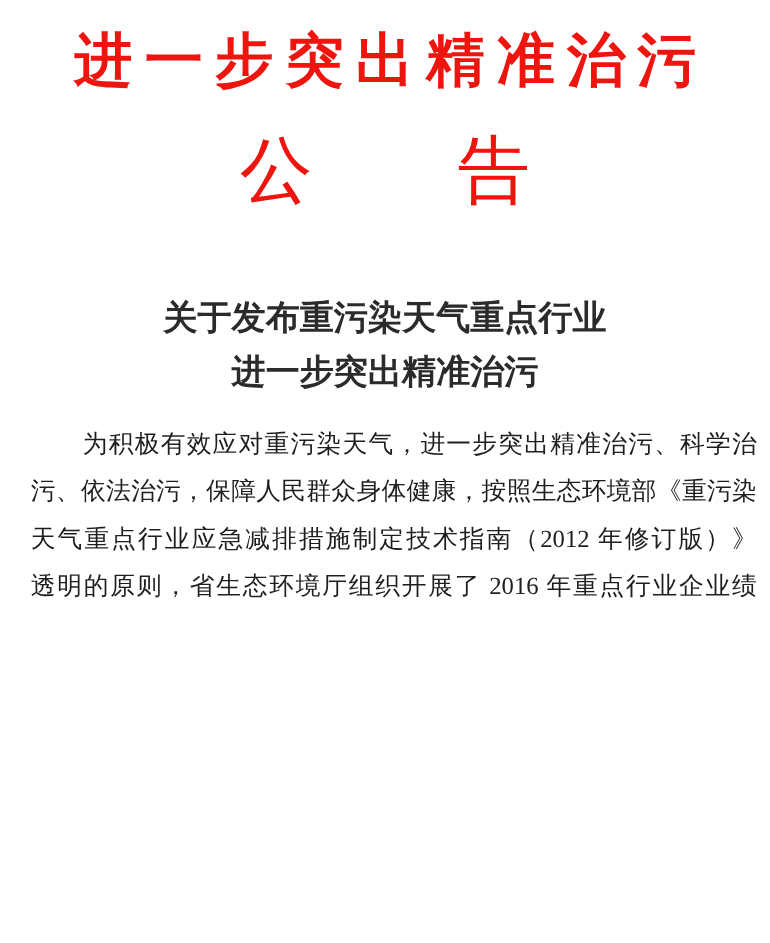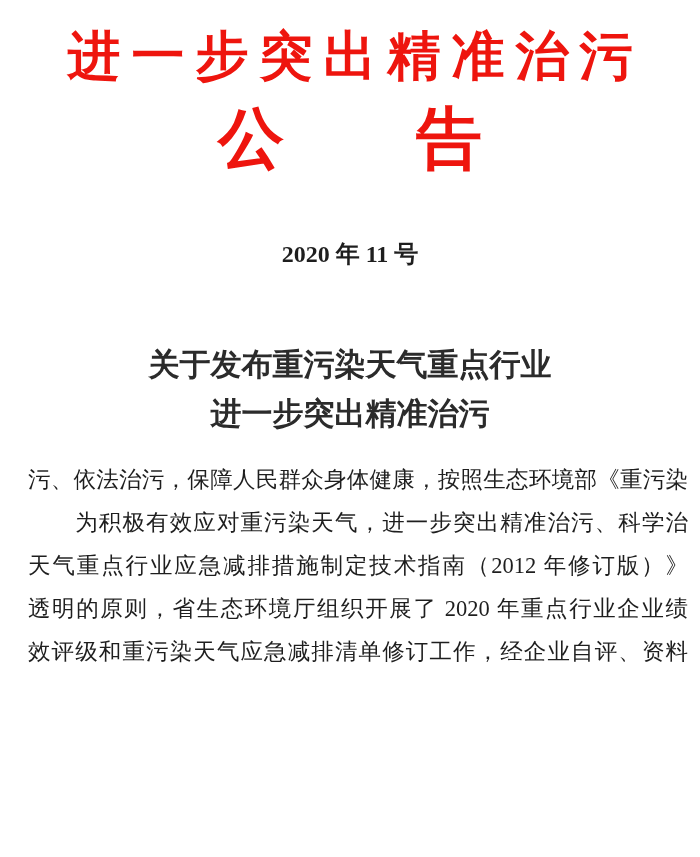--- a/index.html
+++ b/index.html
@@ -30,25 +30,25 @@
     color: var(--header-red);
     font-family: "Liberation Sans", sans-serif;
     font-weight: 700;
     font-size: 53px;
     line-height: 60px;
     letter-spacing: 11px;
     text-indent: 11px; 
     white-space: nowrap;
   }
   .gonggao {
-    margin: 14px 0 0 0;
+    margin: 30px 0 0 0;
     text-align: center;
     color: var(--header-red);
     font-family: "Liberation Sans", sans-serif;
-    font-weight: 700;
+    font-weight: 400;
     font-size: 66px;
     line-height: 76px;
     white-space: pre; 
   }
   .docnum {
     margin-top: 64px;
     text-align: center;
     color: var(--body-text);
     font-family: "Liberation Serif", serif;
     font-weight: 700;
@@ -83,27 +83,25 @@
   }
 </style>
 </head>
 <body>
 
 <div class="page">
   <h1 class="agency">进一步突出精准治污</h1>
 
   <h2 class="gonggao">公　　告</h2>
 
-  <div class="docnum">2020 年 11 号</div>
 
   <div class="subject">
     <div>关于发布重污染天气重点行业</div>
     <div>进一步突出精准治污</div>
   </div>
 
   <div class="bodytext">
+      <div class="body-line">　　为积极有效应对重污染天气，进一步突出精准治污、科学治</div>
       <div class="body-line">污、依法治污，保障人民群众身体健康，按照生态环境部《重污染</div>
-      <div class="body-line">　　为积极有效应对重污染天气，进一步突出精准治污、科学治</div>
       <div class="body-line">天气重点行业应急减排措施制定技术指南（2012 年修订版）》</div>
-      <div class="body-line">透明的原则，省生态环境厅组织开展了 2020 年重点行业企业绩</div>
-      <div class="body-line">效评级和重污染天气应急减排清单修订工作，经企业自评、资料</div>
+      <div class="body-line">透明的原则，省生态环境厅组织开展了 2016 年重点行业企业绩</div>
     </div>
 </div>
 
 </body></html>

